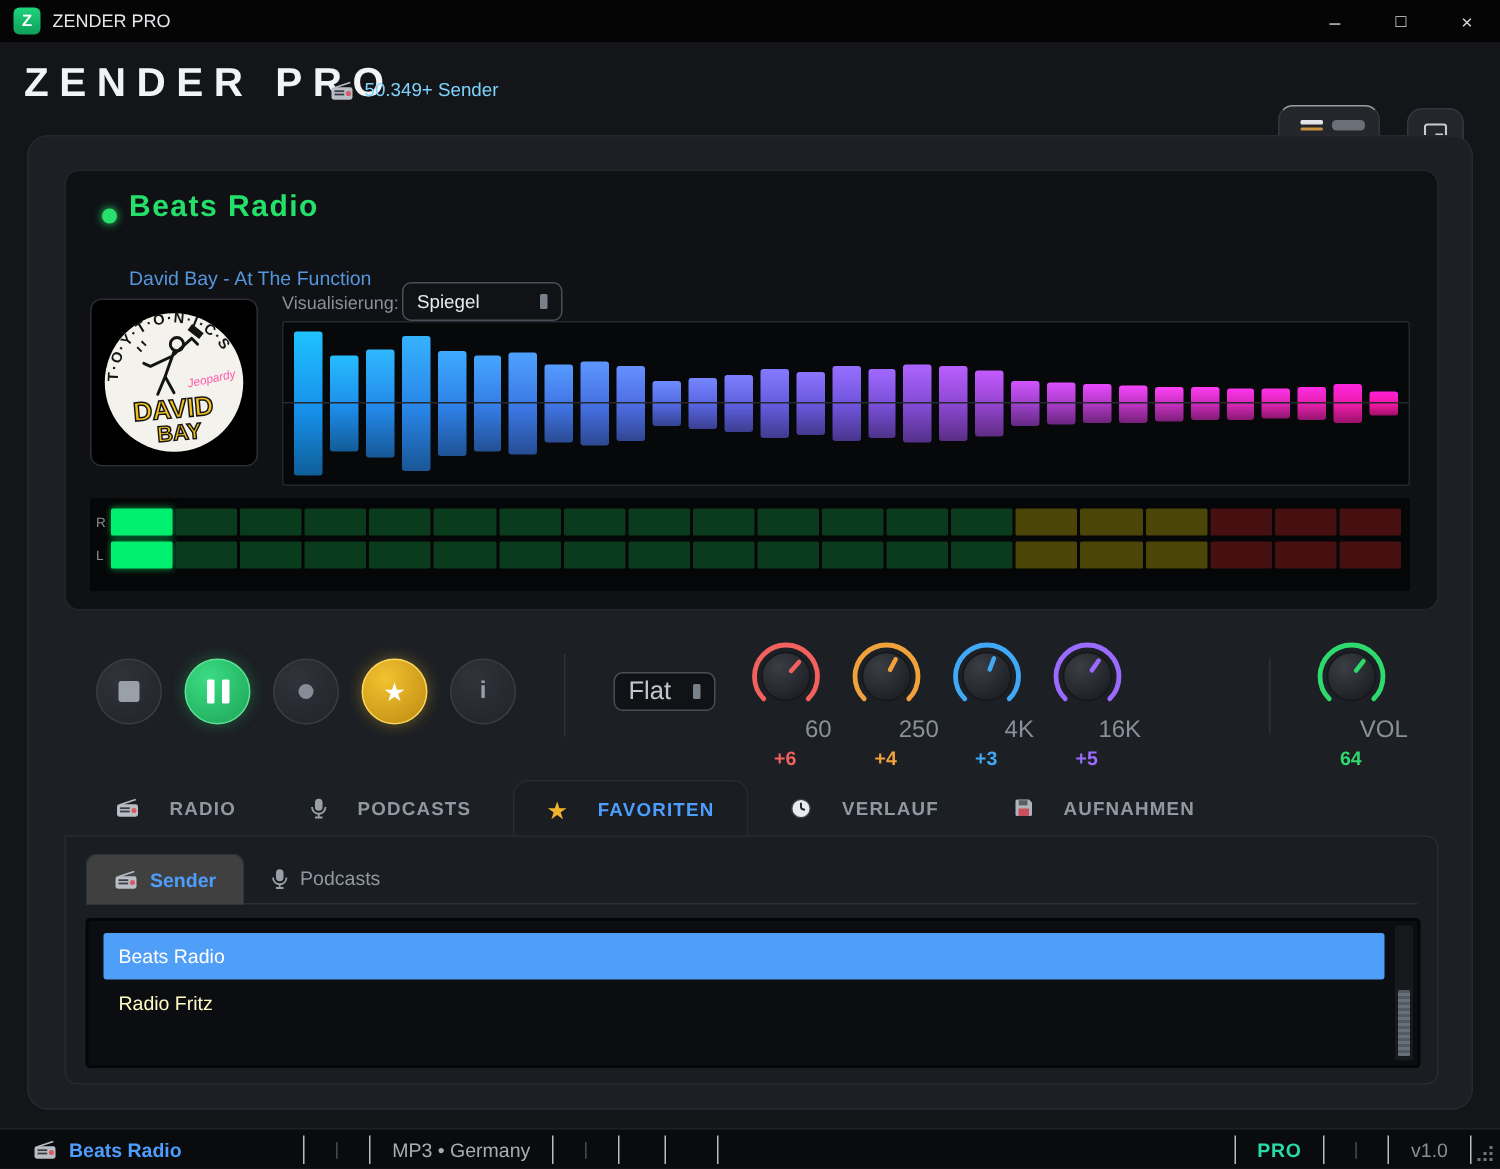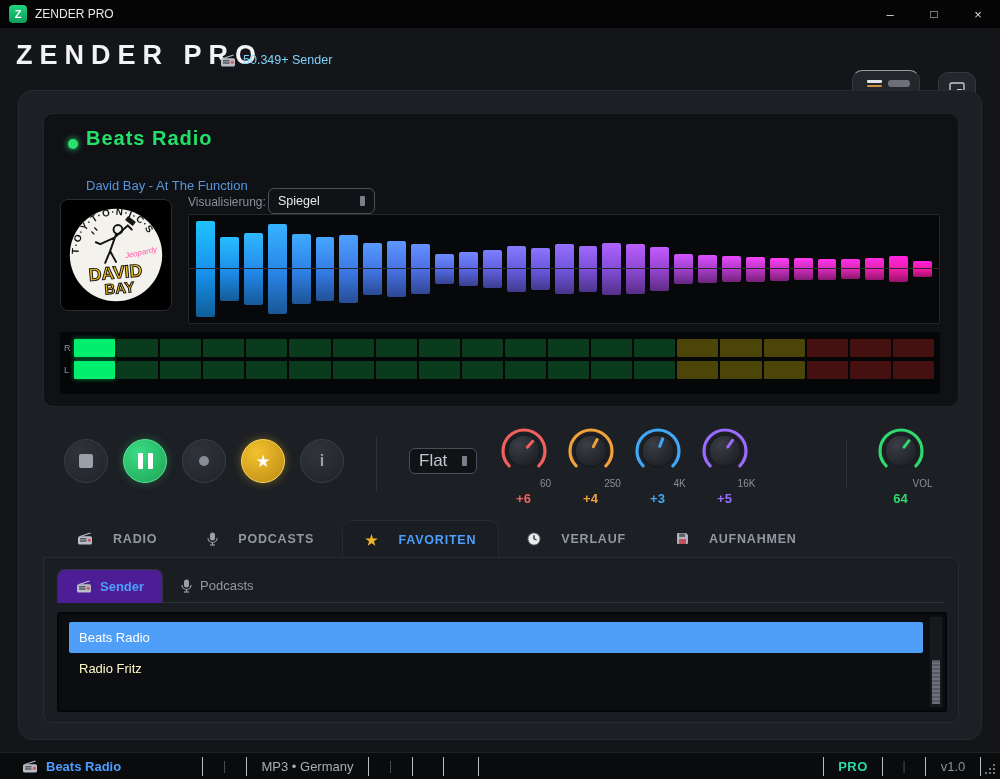--- a/index.html
+++ b/index.html
@@ -61,33 +61,33 @@
   .ic-pause i{display:block;width:5px;height:16px;background:#fff;border-radius:1px;}
   .ic-rec{width:10px;height:10px;border-radius:50%;background:#878d96;}
   .ic-info{color:#9aa0a8;font-size:16px;font-weight:bold;}
   .vdiv{position:absolute;width:1px;background:#2e3138;}
   .div1{left:333px;top:15px;height:55px;}
   .div2{left:803px;top:18px;height:50px;}
   .preset-dd{position:absolute;left:366px;top:27px;width:68px;height:26px;font-size:17px;color:#c3c7cd;}
   .knobs{position:absolute;left:447px;top:6px;display:flex;}
   .knob-vol{position:absolute;left:824px;top:6px;}
   .knob{width:67px;display:flex;flex-direction:column;align-items:center;}
-  .knob-label{font-size:10px;color:#8a9099;margin-top:3px;padding-left:44px;}
+  .knob-label{font-size:16px;color:#8a9099;margin-top:3px;padding-left:44px;}
   .knob-value{font-size:13px;font-weight:bold;margin-top:2px;}
 
   
   .tabs{position:absolute;left:24px;top:428px;height:38px;display:flex;align-items:flex-end;gap:6px;padding-left:12px;}
   .tab{display:flex;align-items:center;gap:20px;padding:0 22px;height:37px;color:#9298a2;font-size:12.5px;font-weight:bold;letter-spacing:.8px;}
   .tab.active{background:#1a1d22;border:1px solid #282b31;border-bottom:none;border-radius:10px 10px 0 0;color:#4d9eff;margin-bottom:-1px;height:38px;}
 
   
   .fav{position:absolute;left:24px;top:466px;width:916px;height:166px;background:#1a1d22;border:1px solid #282b31;border-radius:0 8px 8px 8px;}
   .subtabs{position:absolute;left:13px;top:11px;right:13px;display:flex;align-items:flex-end;border-bottom:1px solid #2e3139;height:34px;}
   .subtab{display:flex;align-items:center;gap:8px;padding:0 18px;height:33px;font-size:13px;color:#9298a2;}
-  .subtab.active{background:#4c1d95;border:1px solid #31343b;border-bottom:none;border-radius:8px 8px 0 0;color:#4d9eff;font-weight:bold;margin-bottom:-1px;height:34px;}
+  .subtab.active{background:#404040;border:1px solid #31343b;border-bottom:none;border-radius:8px 8px 0 0;color:#4d9eff;font-weight:bold;margin-bottom:-1px;height:34px;}
   .list{position:absolute;left:13px;top:54px;width:890px;height:100px;background:#0b0d10;border:2px solid #050608;border-radius:3px;padding:8px 22px 4px 10px;}
   .row{height:31px;display:flex;align-items:center;padding-left:10px;font-size:13px;color:#fef9c3;border-radius:2px;}
   .row.selected{background:#4f9ef7;color:#fff;}
   .sbar{position:absolute;right:3px;top:3px;bottom:3px;width:12px;background:#17191d;border-radius:1px;}
   .sthumb{position:absolute;left:2px;bottom:3px;width:8px;height:44px;border-radius:1px;
           background:repeating-linear-gradient(0deg,#6a707a 0 2px,#545963 2px 4px);}
 
   
   .statusbar{position:absolute;left:0;right:0;bottom:0;height:27px;background:#0a0b0d;border-top:1px solid #1e2126;display:flex;align-items:center;}
   .seg{height:100%;display:flex;align-items:center;justify-content:center;font-size:13px;color:#a9adb4;}

